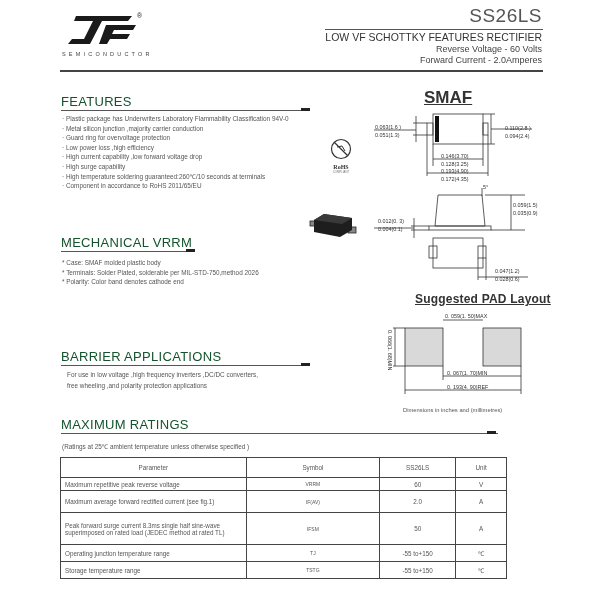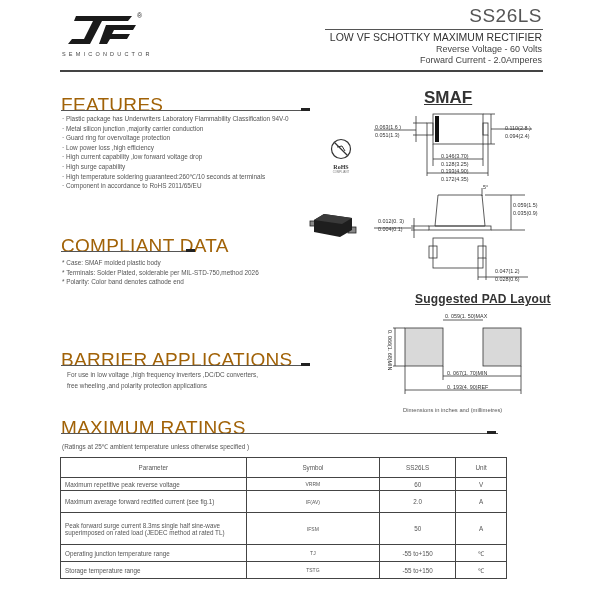--- a/index.html
+++ b/index.html
@@ -8,21 +8,21 @@
   .logo-wrap { left:62px; top:12px; width:110px; height:50px; }
   .logo-sub { left:62px; top:51px; font-size:5.5px; letter-spacing:3.2px; color:#444; }
   .reg { left:137px; top:12px; font-size:7px; color:#222; }
   .title-pn { right:58px; top:5px; font-size:19px; color:#555; letter-spacing:0.5px; }
   .title-rule { left:325px; top:29px; width:218px; height:1px; background:#555; }
   .title-sub { right:58px; top:31px; font-size:10.5px; color:#333; text-align:right; }
   .title-l2 { right:58px; top:44px; font-size:9px; color:#444; text-align:center; }
   .title-l3 { right:58px; top:55px; font-size:9px; color:#444; text-align:center; }
   .hdr-rule { left:60px; top:70px; width:483px; height:2px; background:#444; }
 
-  .sec-title { font-size:19px; color:#a16207; letter-spacing:0.3px; }
+  .sec-title { font-size:13px; color:#14532d; letter-spacing:0.3px; }
   .sec-rule { height:1px; background:#555; }
   .sec-bar { width:9px; height:3px; background:#222; }
   .bullets { font-size:6.4px; color:#555; line-height:9.6px; }
   .bullets div::before { content:"·  "; }
   .mbullets div::before { content:"*  "; }
 
   .smaf-title { left:424px; top:88px; font-size:17px; color:#333; text-decoration:underline; font-weight:bold; }
   .dim { font-size:5.4px; color:#333; white-space:nowrap; }
   .pad-title { left:395px; top:292px; font-size:12px; color:#333; font-weight:bold; text-decoration:underline; letter-spacing:0.2px;margin-left:20px; }
   .dim-note { left:403px; top:407px; font-size:5.8px; color:#555; }
@@ -39,21 +39,21 @@
   <svg width="80" height="36" viewBox="0 0 80 36">
     <polygon points="14,4 70,4 66,9 40,9 28,32 6,32 10,27 22,27 31,9 12,9" fill="#1a1a1a"></polygon>
     <polygon points="44,13 74,13 71,18 52,18 50,22 68,22 65,27 48,27 45,32 37,32" fill="#1a1a1a"></polygon>
   </svg>
 </div>
 <div class="abs reg">®</div>
 <div class="abs logo-sub">SEMICONDUCTOR</div>
 
 <div class="abs title-pn">SS26LS</div>
 <div class="abs title-rule"></div>
-<div class="abs title-sub">LOW VF SCHOTTKY MAXIMUM RECTIFIER</div>
+<div class="abs title-sub">LOW VF SCHOTTKY FEATURES RECTIFIER</div>
 <div class="abs title-l2">Reverse Voltage - 60 Volts</div>
 <div class="abs title-l3">Forward Current - 2.0Amperes</div>
 <div class="abs hdr-rule"></div>
 
 <div class="abs sec-title" style="left:61px;top:94px;">FEATURES</div>
 <div class="abs sec-rule" style="left:61px;top:110px;width:246px;"></div>
 <div class="abs sec-bar" style="left:301px;top:108px;"></div>
 <div class="abs bullets" style="left:62px;top:114px;width:290px;">
   <div>Plastic package has Underwriters Laboratory Flammability Classification 94V-0</div>
   <div>Metal silicon junction ,majority carrier conduction</div>
@@ -77,21 +77,21 @@
 
 <div class="abs" style="left:308px;top:212px;">
   <svg width="50" height="28" viewBox="0 0 50 28">
     <rect x="40" y="15" width="8" height="6" fill="#888" stroke="#222" stroke-width="0.8"></rect>
     <rect x="2" y="9" width="6" height="5" fill="#888" stroke="#222" stroke-width="0.8"></rect>
     <polygon points="6,8 16,2 44,6 44,18 32,25 6,20" fill="#1e1e1e"></polygon>
     <polygon points="6,8 16,2 44,6 34,12" fill="#3a3a3a"></polygon>
   </svg>
 </div>
 
-<div class="abs sec-title" style="left:61px;top:235px;">COMPLIANT DATA</div>
+<div class="abs sec-title" style="left:61px;top:235px;">MECHANICAL VRRM</div>
 <div class="abs sec-rule" style="left:61px;top:251px;width:131px;"></div>
 <div class="abs sec-bar" style="left:186px;top:249px;"></div>
 <div class="abs bullets mbullets" style="left:62px;top:258px;width:290px;">
   <div>Case: SMAF molded plastic body</div>
   <div>Terminals: Solder Plated, solderable per MIL-STD-750,method 2026</div>
   <div>Polarity: Color band denotes cathode end</div>
 </div>
 
 <div class="abs sec-title" style="left:61px;top:349px;">BARRIER  APPLICATIONS</div>
 <div class="abs sec-rule" style="left:61px;top:365px;width:246px;"></div>

